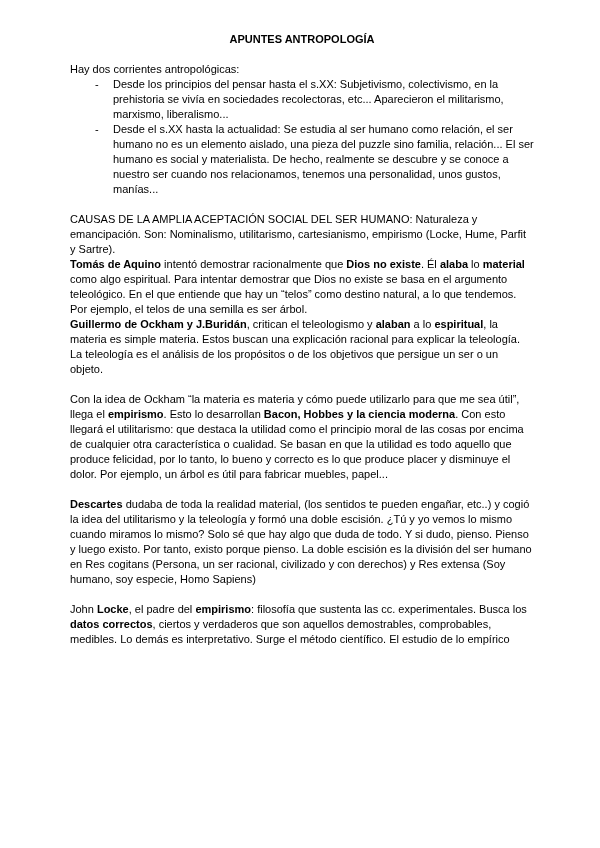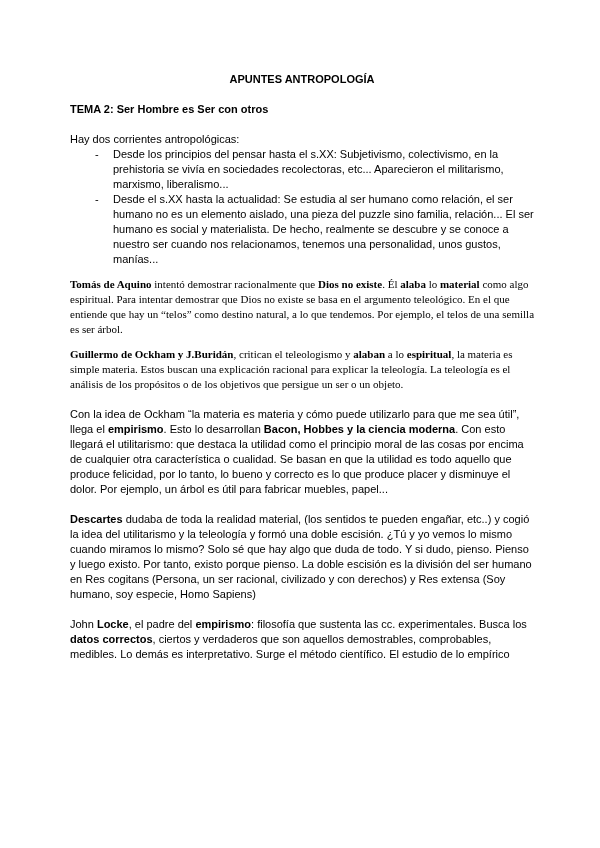--- a/index.html
+++ b/index.html
@@ -12,25 +12,25 @@
     font-size: 11px;
     line-height: 15px;
     color: #000000;
   }
   .page {
     width: 600px;
     height: 848px;
     background: #ffffff;
   }
   .doc {
-    padding: 72px 66px 0 70px;
+    padding: 32px 66px 0 70px;
   }
   .doc > * { margin-top: 15px; }
   .doc > :first-child { margin-top: 0; }
-  .doc > .tight { margin-top: 10px; font-family: Liberation Serif, serif; }
+  .doc > .tight { margin-top: 0; }
   .title {
     text-align: center;
     font-weight: bold;
   }
   .heading {
     font-weight: bold;
   }
   .doc-list {
     list-style: none;
     margin-top: 0;
@@ -46,25 +46,25 @@
   }
   .b { font-weight: bold; }
   .i { }
 </style>
 </head>
 <body>
 
 <div class="page">
   <div class="doc" id="doc-root">
       <p class="title"><span class="b ">APUNTES ANTROPOLOGÍA</span></p>
-      <p class="heading"><span class="b ">TEMA 2: Ser Hombre es Ser con otros</span></p>
       <p class="paragraph"><span class="">Hay dos corrientes antropológicas:</span></p>
       <ul class="doc-list">
         <li><span class="marker">-</span><span><span class="">Desde los principios del pensar hasta el s.XX: Subjetivismo, colectivismo, en la prehistoria se vivía en sociedades recolectoras, etc... Aparecieron el militarismo, marxismo, liberalismo...</span></span></li>
         <li><span class="marker">-</span><span><span class="">Desde el s.XX hasta la actualidad: Se estudia al ser humano como relación, el ser humano no es un elemento aislado, una pieza del puzzle sino familia, relación... El ser humano es social y materialista. De hecho, realmente se descubre y se conoce a nuestro ser cuando nos relacionamos, tenemos una personalidad, unos gustos, manías...</span></span></li>
       </ul>
+      <p class="paragraph"><span class="">CAUSAS DE LA AMPLIA ACEPTACIÓN SOCIAL DEL SER HUMANO: Naturaleza y emancipación. Son: Nominalismo, utilitarismo, cartesianismo, empirismo (Locke, Hume, Parfit y Sartre).</span></p>
       <p class="paragraph tight"><span class="b ">Tomás de Aquino</span><span class=""> intentó demostrar racionalmente que </span><span class="b ">Dios no existe</span><span class="">. Él </span><span class="b ">alaba</span><span class=""> lo </span><span class="b ">material</span><span class=""> como algo espiritual. Para intentar demostrar que Dios no existe se basa en el argumento teleológico. En el que entiende que hay un “telos” como destino natural, a lo que tendemos. Por ejemplo, el telos de una semilla es ser árbol.</span></p>
       <p class="paragraph tight"><span class="b ">Guillermo de Ockham y J.Buridán</span><span class="">, critican el teleologismo y </span><span class="b ">alaban</span><span class=""> a lo </span><span class="b ">espiritual</span><span class="">, la materia es simple materia. Estos buscan una explicación racional para explicar la teleología. La teleología es el análisis de los propósitos o de los objetivos que persigue un ser o un objeto.</span></p>
       <p class="paragraph"><span class="">Con la idea de Ockham “la materia es materia y cómo puede utilizarlo para que me sea útil”, llega el </span><span class="b ">empirismo</span><span class="">. Esto lo desarrollan </span><span class="b ">Bacon, Hobbes y la ciencia moderna</span><span class="">. Con esto llegará el utilitarismo: que destaca la utilidad como el principio moral de las cosas por encima de cualquier otra característica o cualidad. Se basan en que la utilidad es todo aquello que produce felicidad, por lo tanto, lo bueno y correcto es lo que produce placer y disminuye el dolor. Por ejemplo, un árbol es útil para fabricar muebles, papel...</span></p>
       <p class="paragraph"><span class="b ">Descartes</span><span class=""> dudaba de toda la realidad material, (los sentidos te pueden engañar, etc..) y cogió la idea del utilitarismo y la teleología y formó una doble escisión. ¿Tú y yo vemos lo mismo cuando miramos lo mismo? Solo sé que hay algo que duda de todo. Y si dudo, pienso. Pienso y luego existo. Por tanto, existo porque pienso. La doble escisión es la división del ser humano en Res cogitans (Persona, un ser racional, civilizado y con derechos) y Res extensa (Soy humano, soy especie, </span><span class="i">Homo Sapiens</span><span class="">)</span></p>
       <p class="paragraph"><span class="">John </span><span class="b ">Locke</span><span class="">, el padre del </span><span class="b ">empirismo</span><span class="">: filosofía que sustenta las cc. experimentales. Busca los </span><span class="b ">datos correctos</span><span class="">, ciertos y verdaderos que son aquellos demostrables, comprobables, medibles. Lo demás es interpretativo. Surge el método científico. El estudio de lo empírico</span></p>
     </div>
 </div>
 
 </body></html>

